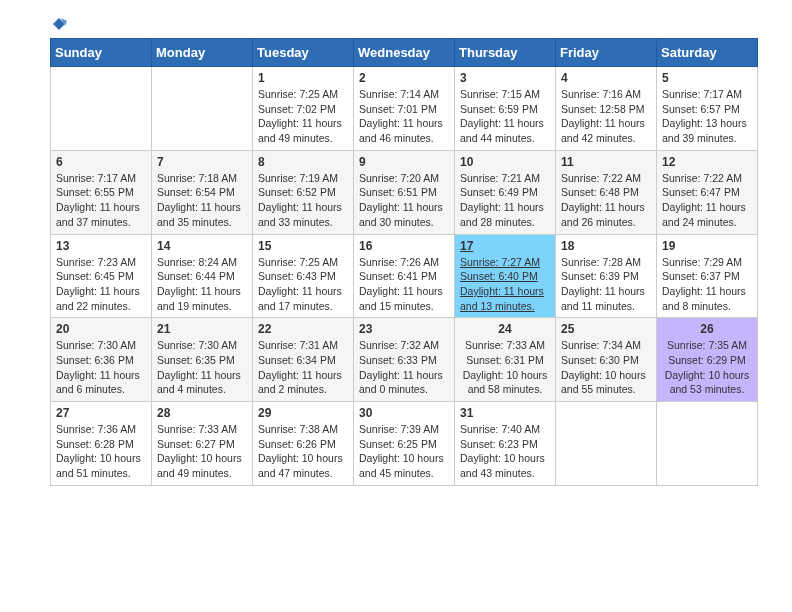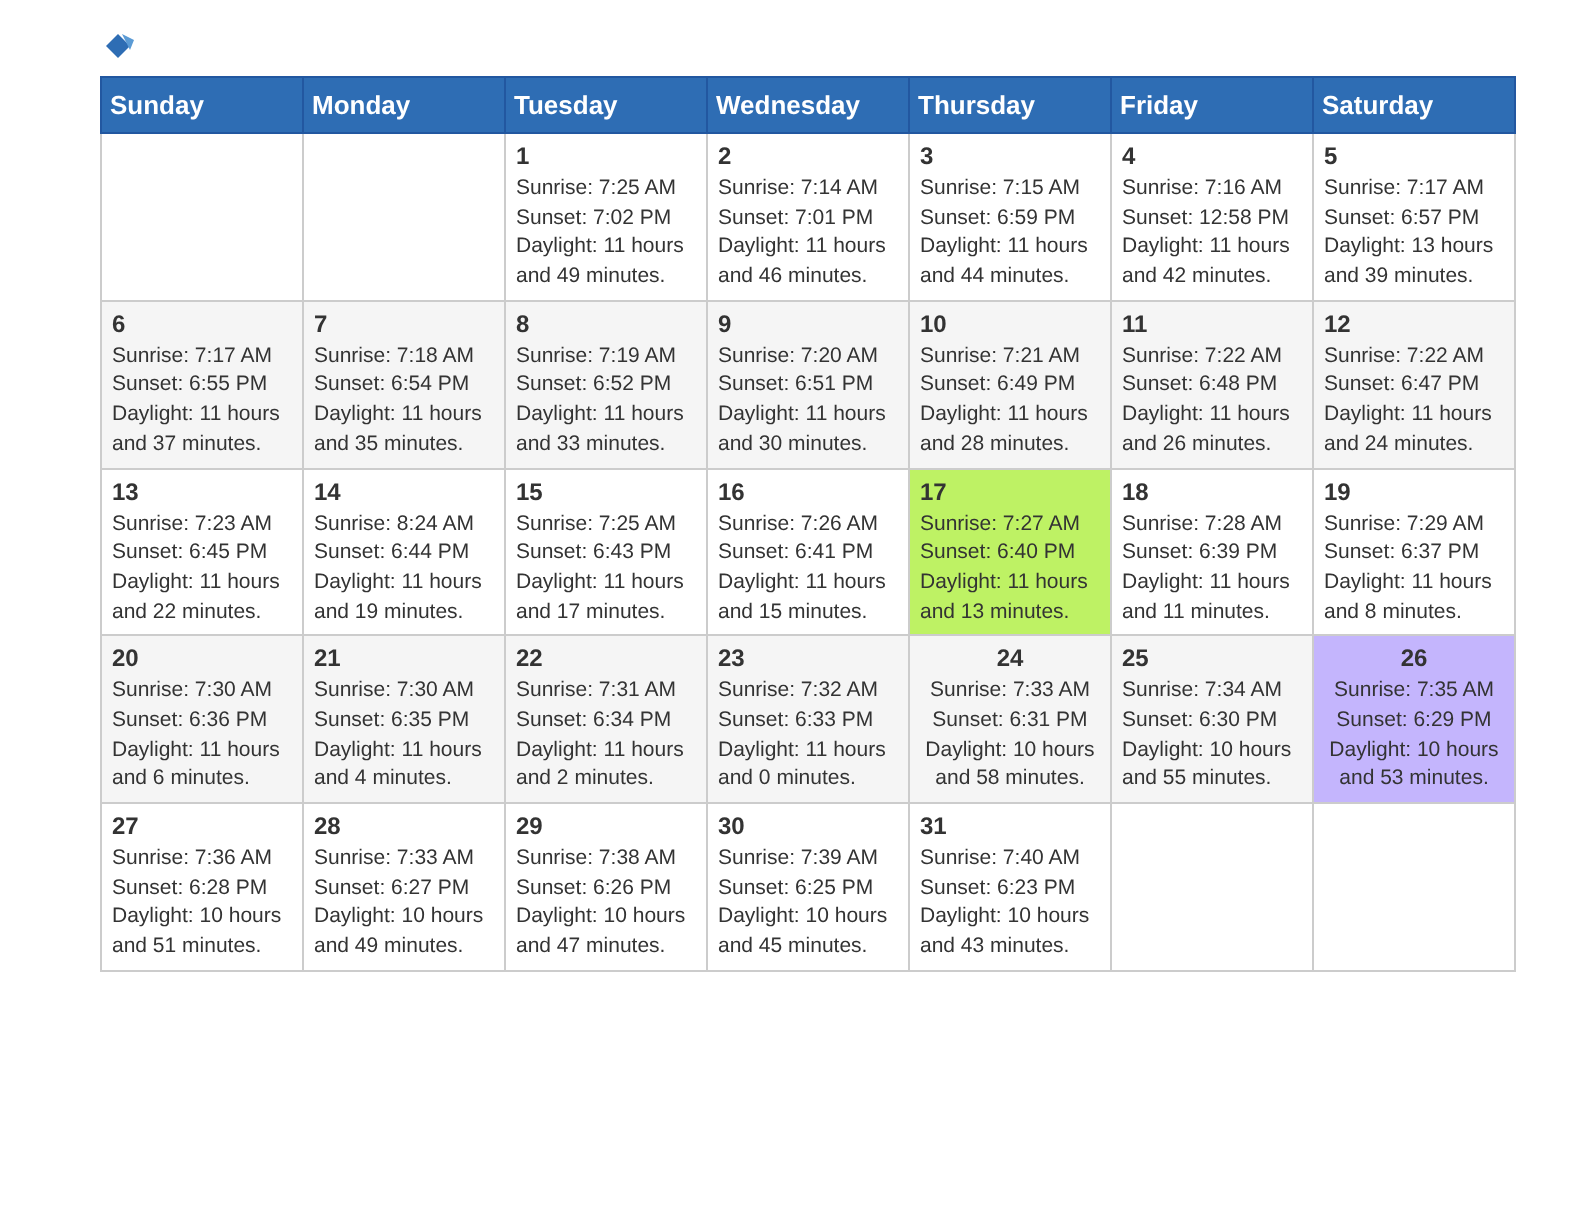--- a/index.html
+++ b/index.html
@@ -193,21 +193,21 @@
             <div class="day-detail"><span>Sunrise: 8:24 AM</span><br><span>Sunset: 6:44 PM</span><br><span>Daylight: 11 hours and 19 minutes.</span></div>
           </td>
           <td style="background: rgb(255, 255, 255);">
             <span class="day-number">15</span>
             <div class="day-detail"><span>Sunrise: 7:25 AM</span><br><span>Sunset: 6:43 PM</span><br><span>Daylight: 11 hours and 17 minutes.</span></div>
           </td>
           <td style="background: rgb(255, 255, 255);">
             <span class="day-number">16</span>
             <div class="day-detail"><span>Sunrise: 7:26 AM</span><br><span>Sunset: 6:41 PM</span><br><span>Daylight: 11 hours and 15 minutes.</span></div>
           </td>
-          <td style="background: #bef264;">
+          <td style="background: #7dd3fc; text-decoration: underline;">
             <span class="day-number">17</span>
             <div class="day-detail"><span>Sunrise: 7:27 AM</span><br><span>Sunset: 6:40 PM</span><br><span>Daylight: 11 hours and 13 minutes.</span></div>
           </td>
           <td style="background: rgb(255, 255, 255);">
             <span class="day-number">18</span>
             <div class="day-detail"><span>Sunrise: 7:28 AM</span><br><span>Sunset: 6:39 PM</span><br><span>Daylight: 11 hours and 11 minutes.</span></div>
           </td>
           <td style="background: rgb(255, 255, 255);">
             <span class="day-number">19</span>
             <div class="day-detail"><span>Sunrise: 7:29 AM</span><br><span>Sunset: 6:37 PM</span><br><span>Daylight: 11 hours and 8 minutes.</span></div>

